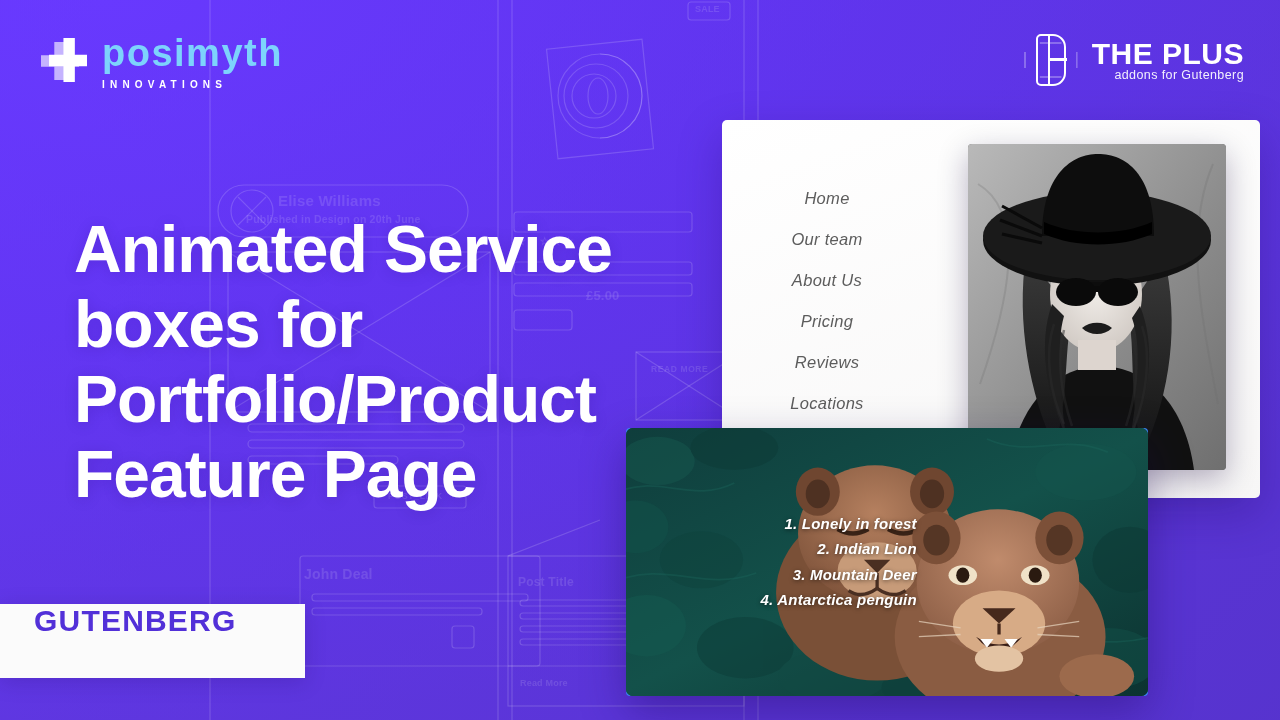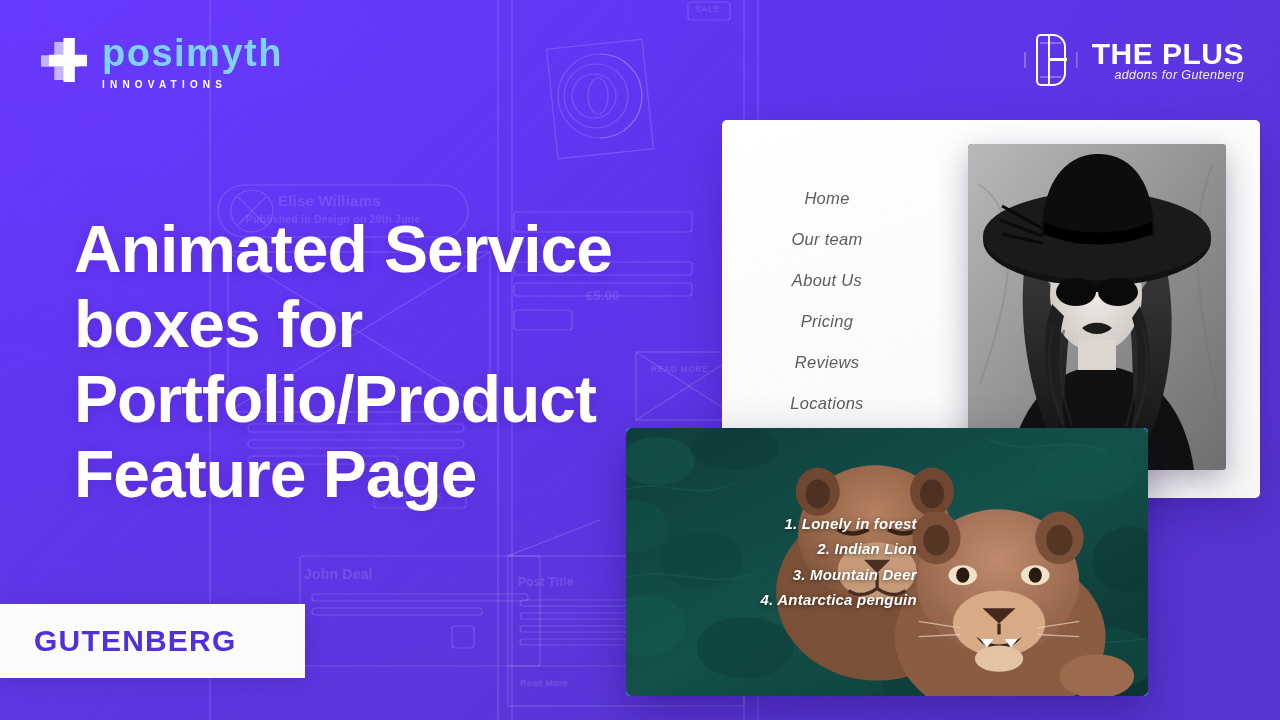--- a/index.html
+++ b/index.html
@@ -77,41 +77,41 @@
   }
   .g-mark .gstem {
     position:absolute; left:24px; top:2px; width:2.5px; height:52px; background:#fff;
   }
   .logo-right-text { display:flex; flex-direction:column; align-items:flex-end; }
   .theplus {
     color:#fff; font-size:30px; font-weight:700; letter-spacing:.5px; line-height:1;
   }
   .addons {
     color:rgba(255,255,255,.92); font-size:12.5px; font-weight:400;
-    letter-spacing:.4px; line-height:1; margin-top:0;font-style:italic;
+    letter-spacing:.4px; line-height:1; margin-top:0;
   }
 
   
   .headline {
     position:absolute; left:74px; top:212px;
     color:#fff;
     font-size:66px;
     font-weight:700;
     line-height:75px;
     letter-spacing:-1px;
     max-width:640px;
     text-shadow:0 2px 14px rgba(40,10,120,.18);
   }
 
   
   .badge {
     position:absolute; left:0; top:604px;
     width:305px; height:74px;
     background:#fbfbfb;
-    display:flex; align-items:center;
+    display:flex; 
     box-shadow:0 4px 20px rgba(30,0,90,.18);
   }
   .badge span {
     color:#5230d8; font-size:30px; font-weight:700;
     letter-spacing:1.2px; margin-left:34px;
   }
 
   
   .menu-card {
     position:absolute; left:722px; top:120px;

